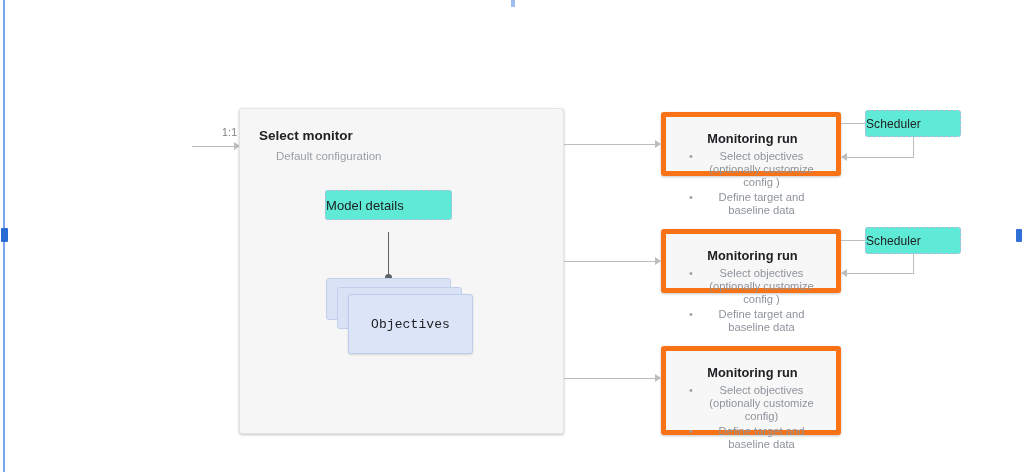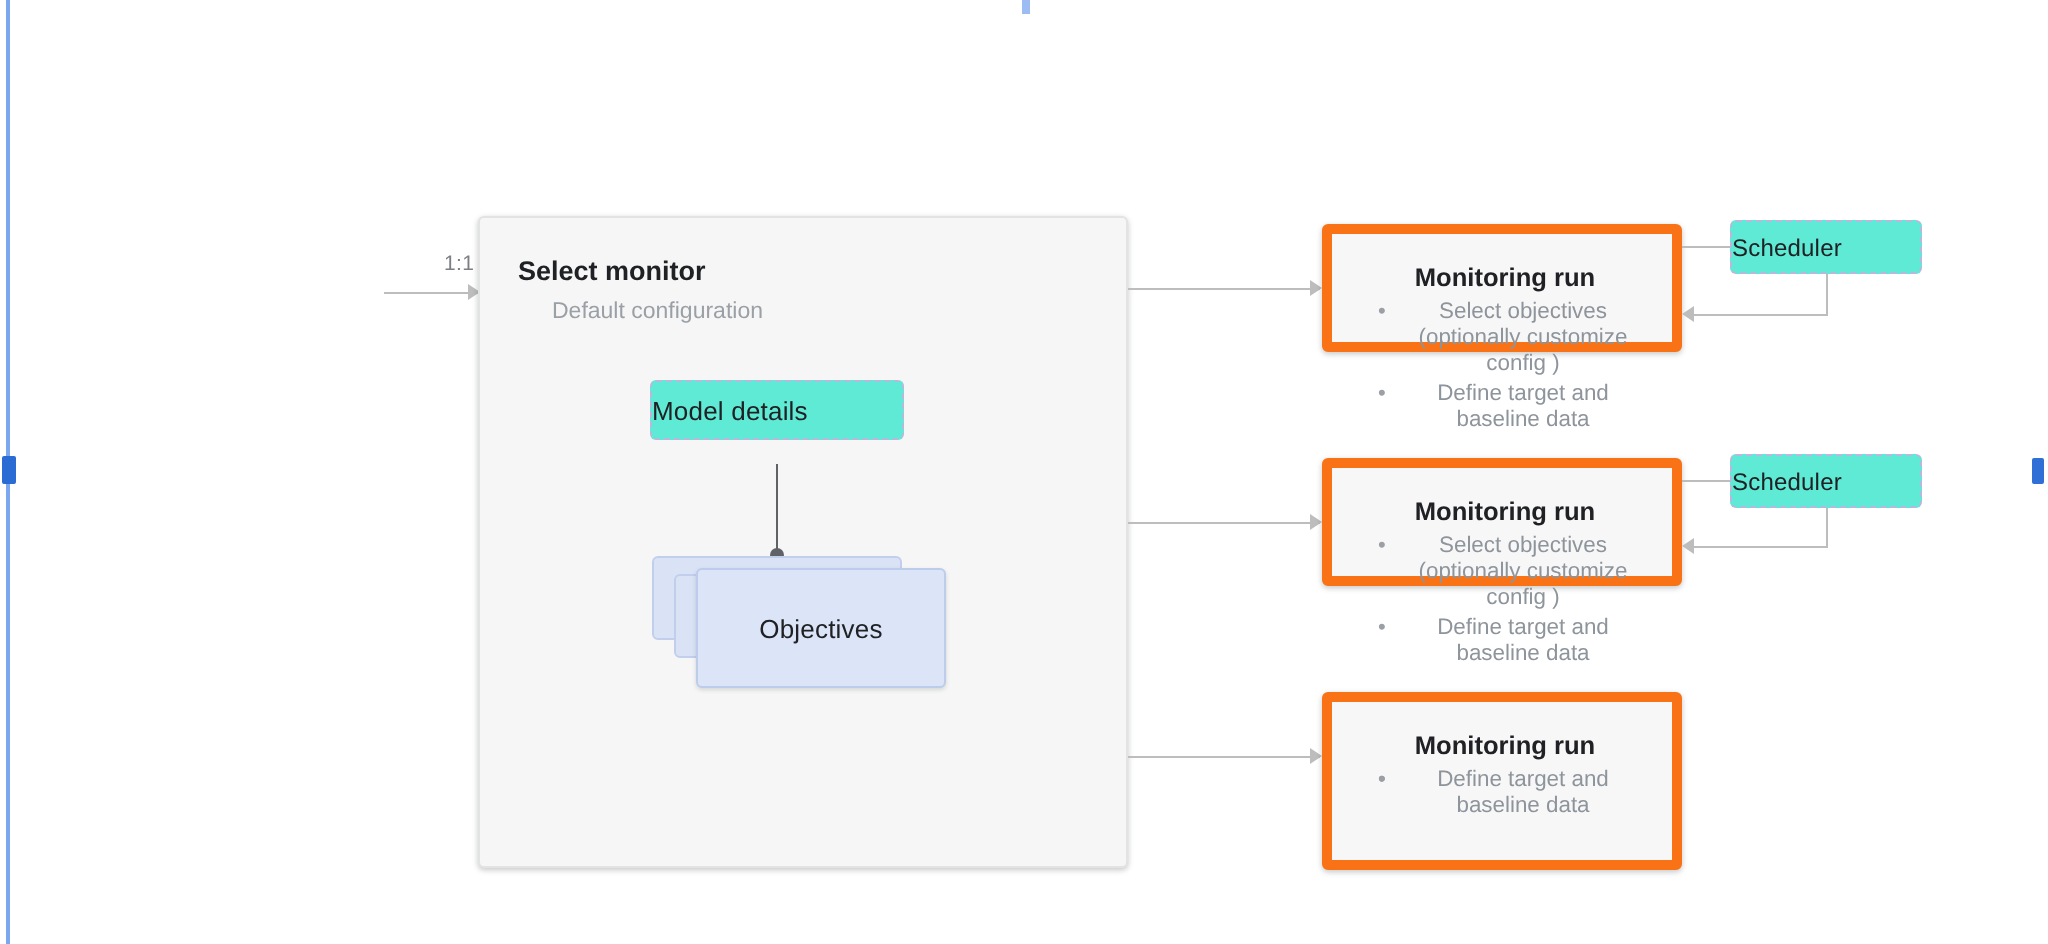--- a/index.html
+++ b/index.html
@@ -217,21 +217,21 @@
   <div class="node box-dashed-lav" style="left:325px; top:190px; width:127px; height:30px;">
     <span class="node-label">Model details</span>
   </div>
 
   <div class="conn v conn-dark" style="left:388px; top:232px; height:46px;"></div>
   <div class="dot-end" style="left:385px; top:274px;"></div>
 
   <div class="card-stack" style="left:326px; top:278px; width:150px; height:66px;">
     <div class="card" style="left:0px;  top:0px;  width:125px; height:42px;"></div>
     <div class="card" style="left:11px; top:9px;  width:125px; height:42px;"></div>
-    <div class="card front" style="left:22px; top:6px; width:125px; height:60px;">
+    <div class="card front" style="left:22px; top:16px; width:125px; height:60px;font-family:Liberation Mono, monospace;">
       <span class="node-label">Objectives</span>
     </div>
   </div>
 
   <div class="conn h" style="left:564px; top:144px; width:96px;"></div>
   <div class="arrow-right" style="left:655px; top:140px;"></div>
 
   <div class="node box-run" style="left:661px; top:112px; width:180px; height:64px;">
     <div class="run-title">Monitoring run</div>
     <ul class="run-list">
@@ -280,20 +280,21 @@
   <div class="arrow-left" style="left:841px; top:269px;"></div>
 
   <div class="conn h" style="left:564px; top:378px; width:96px;"></div>
   <div class="arrow-right" style="left:655px; top:374px;"></div>
 
   <div class="node box-run" style="left:661px; top:346px; width:180px; height:89px;">
     <div class="run-title">Monitoring run</div>
     <ul class="run-list">
       <li>
         <span class="bullet">•</span>
+        <span>Select objectives (optionally customize config)</span>
       </li>
       <li>
         <span class="bullet">•</span>
         <span>Define target and baseline data</span>
       </li>
     </ul>
   </div>
 
 </div>
 

